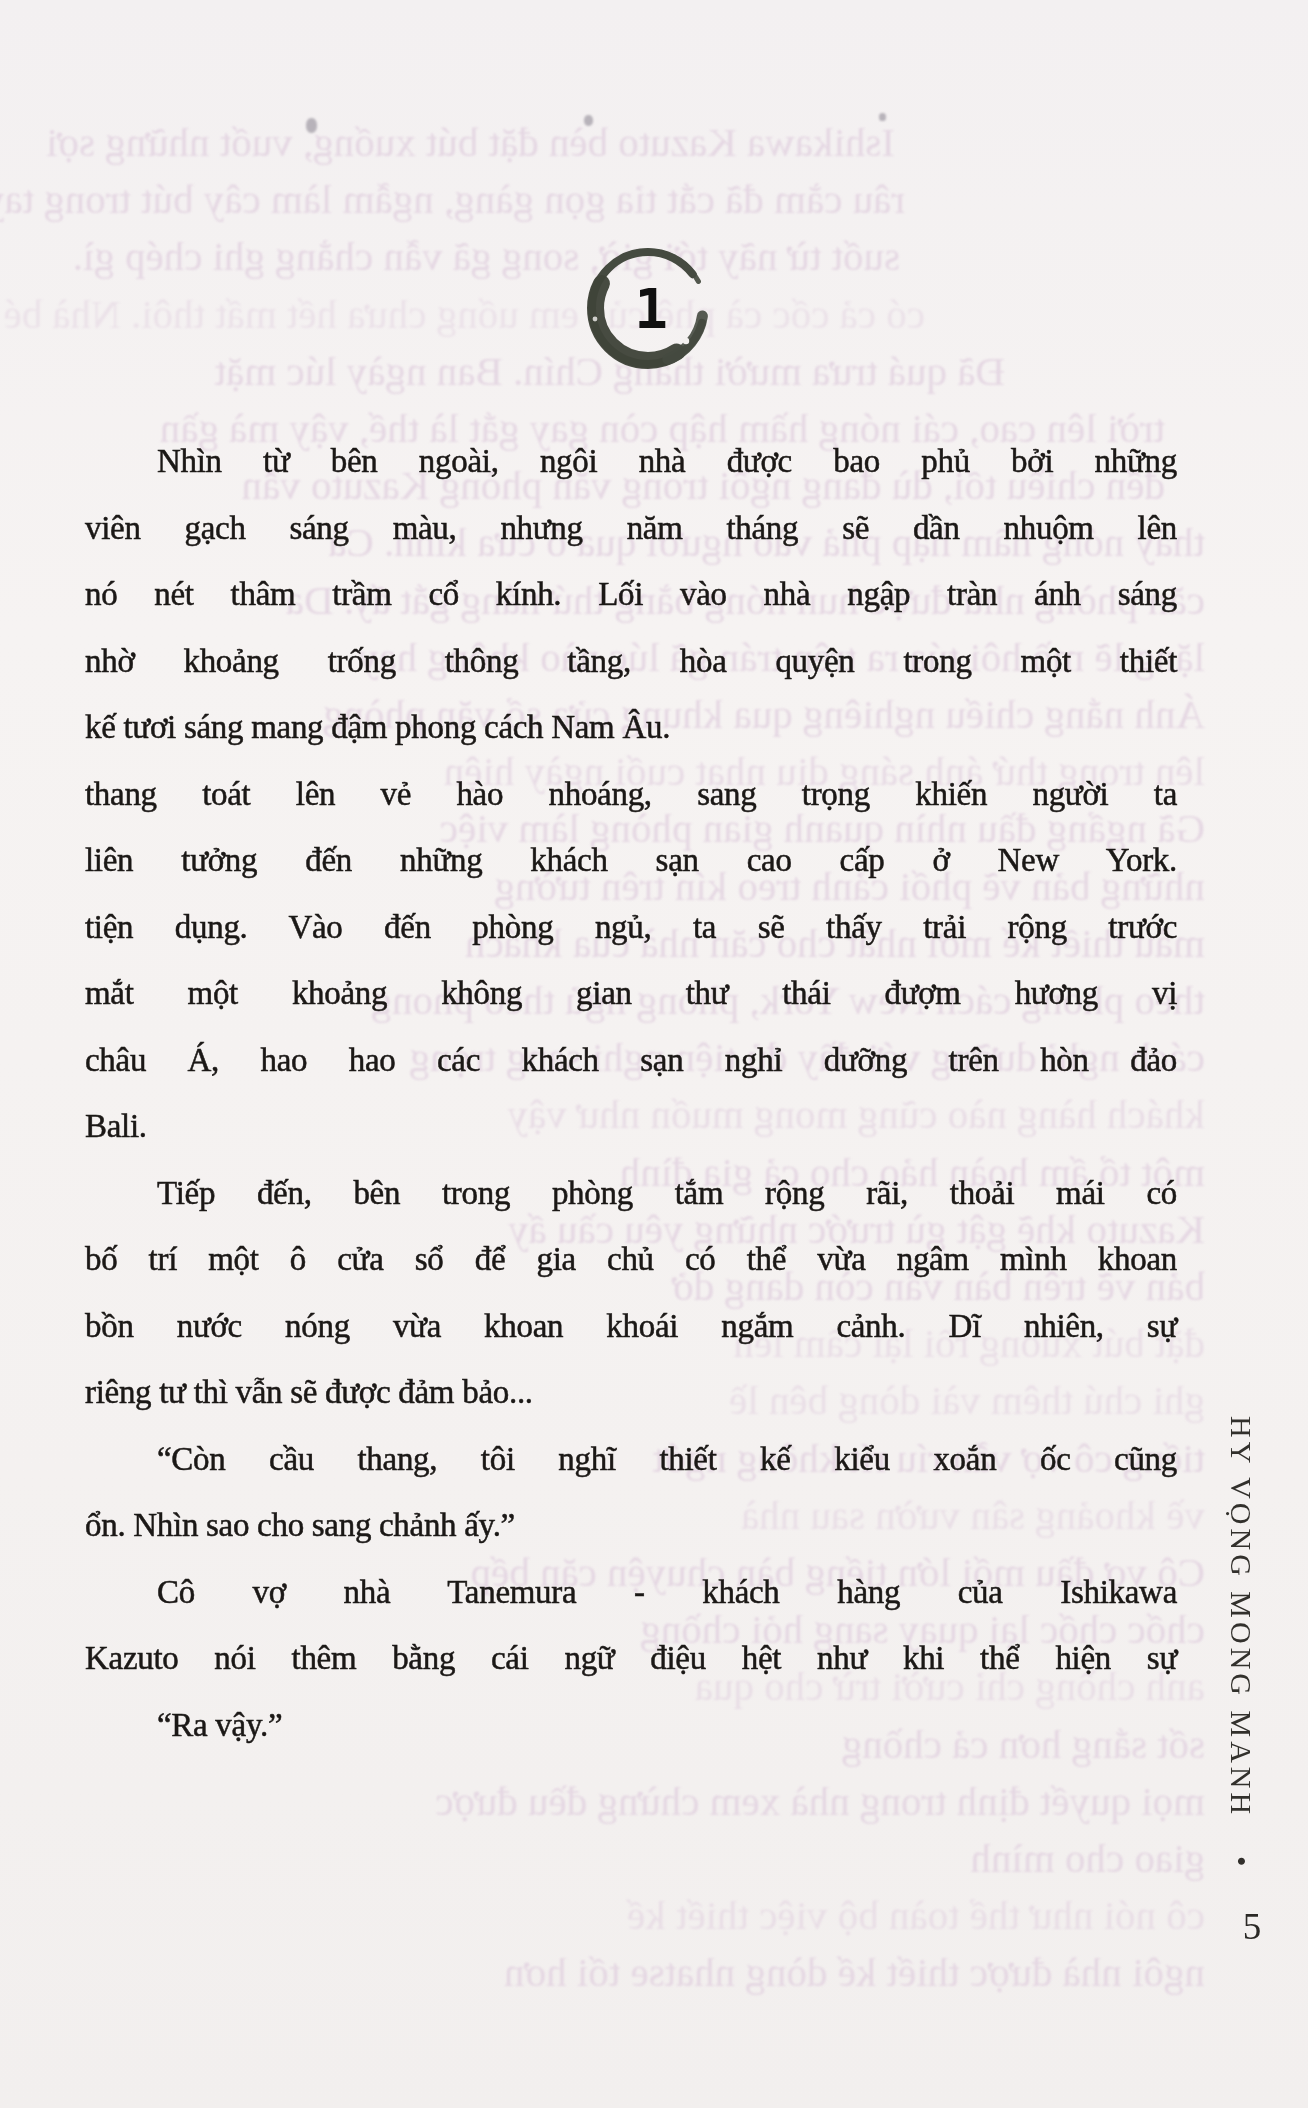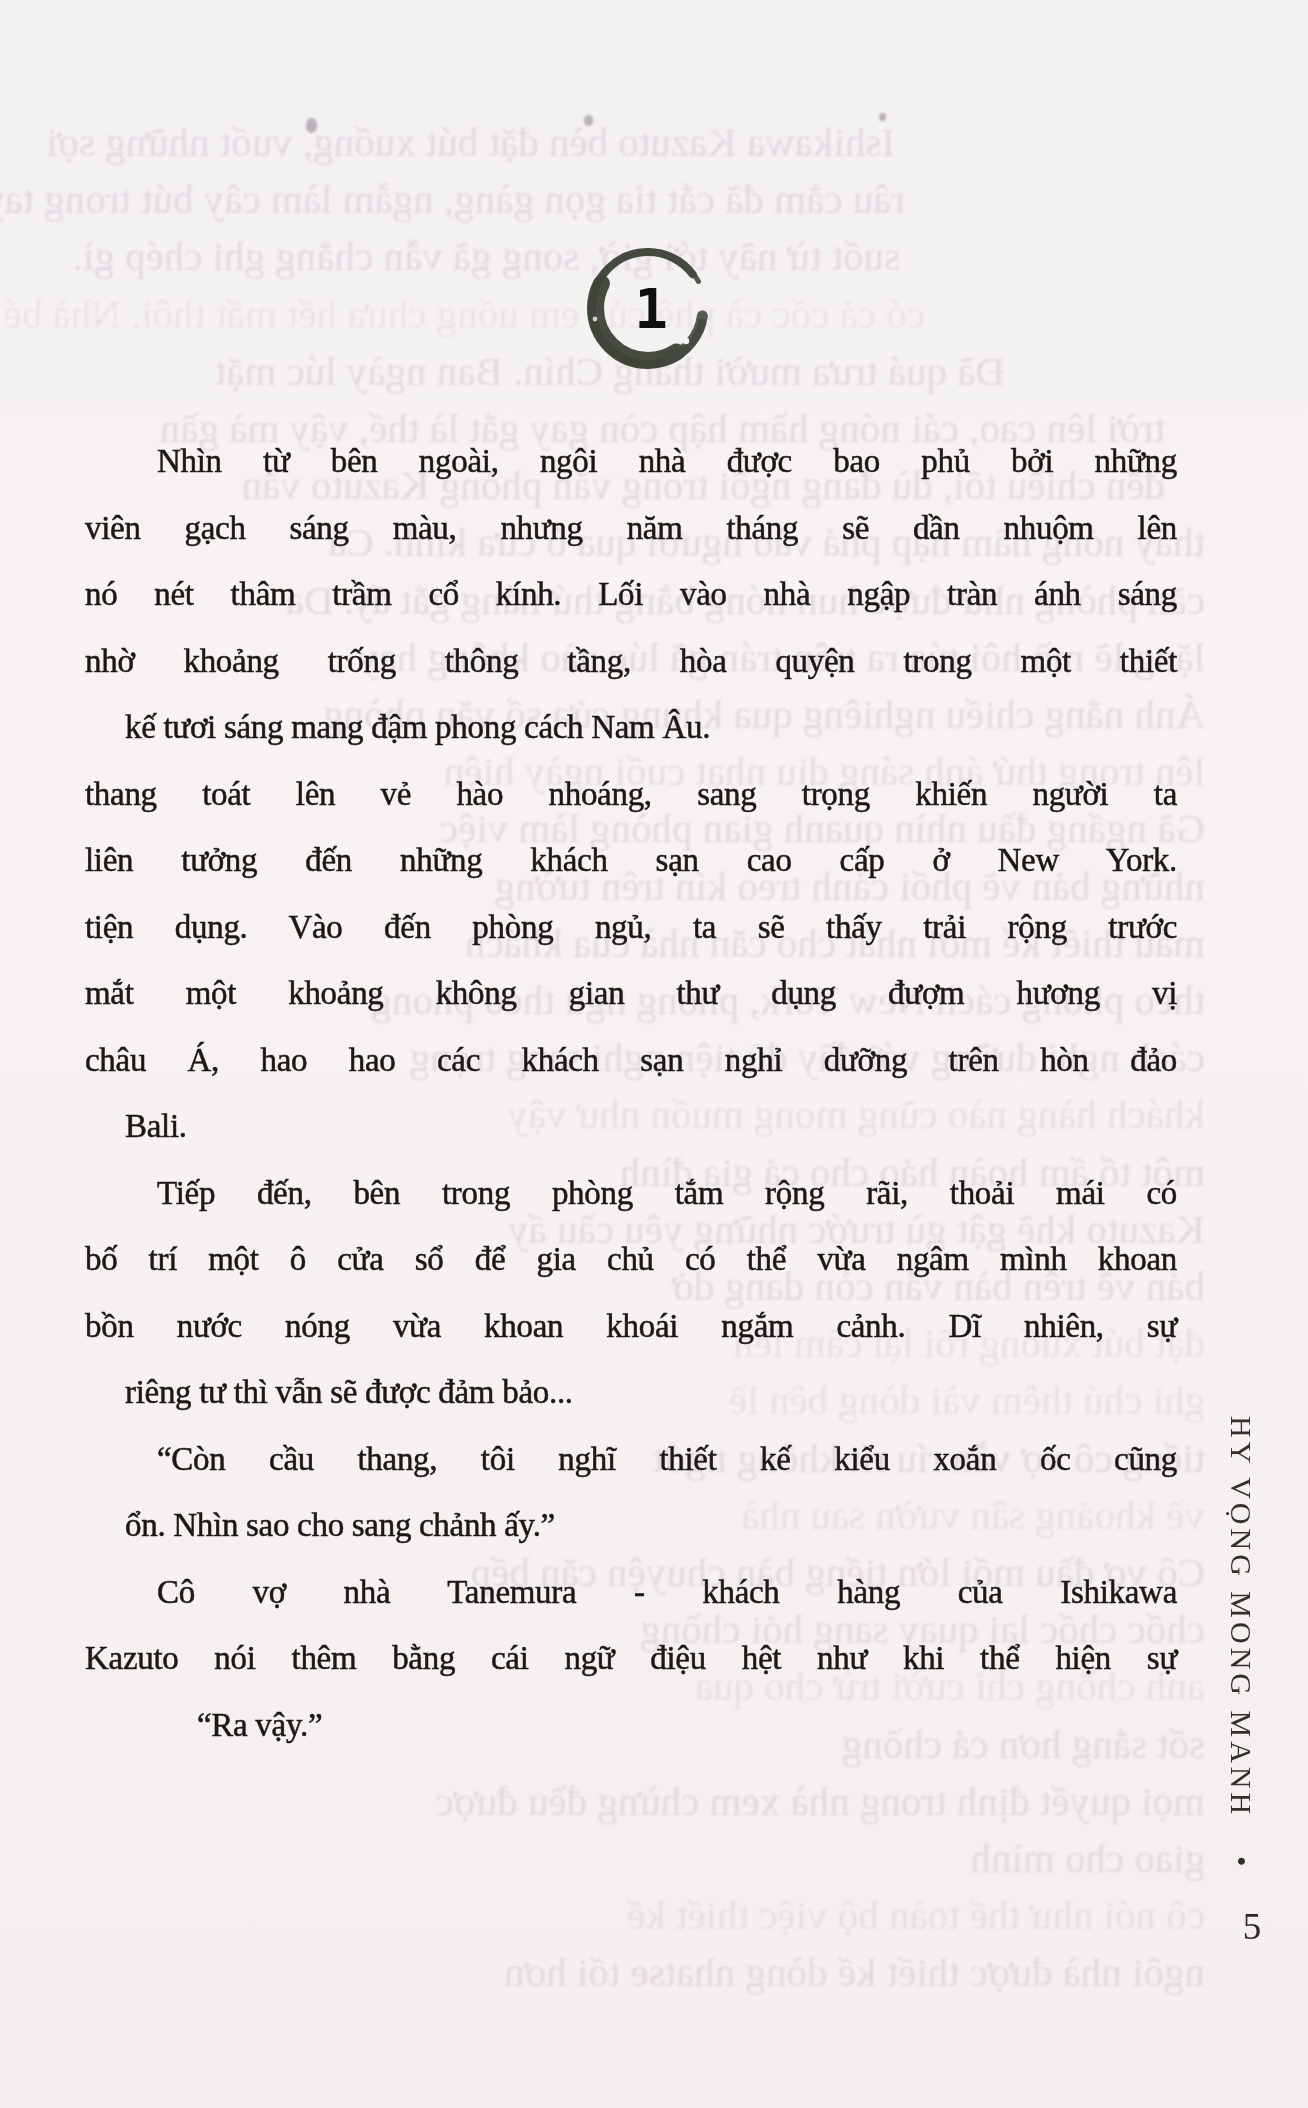--- a/index.html
+++ b/index.html
@@ -30,21 +30,21 @@
     font-family:"DejaVu Sans Mono",monospace; font-weight:bold; font-size:56px; color:#101010;
   }
 
   
   .body-text { position:absolute; left:85px; top:428px; width:1092px; color:#1b1816; }
   .bline {
     height:66.5px; line-height:66.5px; font-size:33px;
     text-align:justify; text-align-last:justify; text-justify:inter-word;
     -webkit-text-stroke:0.5px #1b1816; letter-spacing:-0.3px;
   }
-  .bline.last { text-align-last:left;margin-left:40px; }
+  .bline.last { text-align-last:left; }
   .bline.indent { text-indent:72px; }
 
   
   .running-title {
     position:absolute; left:1224px; top:1416px; height:520px;
     writing-mode:vertical-rl; text-orientation:mixed;
     font-size:30px; letter-spacing:4px; color:#32302c; white-space:nowrap;
   }
   .running-sep { display:inline-block; margin-top:26px; letter-spacing:0; }
   .page-number {
@@ -114,21 +114,21 @@
 
   <div class="body-text" id="body-text">
       <div class="bline indent">Nhìn từ bên ngoài, ngôi nhà được bao phủ bởi những</div>
       <div class="bline">viên gạch sáng màu, nhưng năm tháng sẽ dần nhuộm lên</div>
       <div class="bline">nó nét thâm trầm cổ kính. Lối vào nhà ngập tràn ánh sáng</div>
       <div class="bline">nhờ khoảng trống thông tầng, hòa quyện trong một thiết</div>
       <div class="bline last">kế tươi sáng mang đậm phong cách Nam Âu.</div>
       <div class="bline">thang toát lên vẻ hào nhoáng, sang trọng khiến người ta</div>
       <div class="bline">liên tưởng đến những khách sạn cao cấp ở New York.</div>
       <div class="bline">tiện dụng. Vào đến phòng ngủ, ta sẽ thấy trải rộng trước</div>
-      <div class="bline">mắt một khoảng không gian thư dụng đượm hương vị</div>
+      <div class="bline">mắt một khoảng không gian thư thái đượm hương vị</div>
       <div class="bline">châu Á, hao hao các khách sạn nghỉ dưỡng trên hòn đảo</div>
       <div class="bline last">Bali.</div>
       <div class="bline indent">Tiếp đến, bên trong phòng tắm rộng rãi, thoải mái có</div>
       <div class="bline">bố trí một ô cửa sổ để gia chủ có thể vừa ngâm mình khoan</div>
       <div class="bline">bồn nước nóng vừa khoan khoái ngắm cảnh. Dĩ nhiên, sự</div>
       <div class="bline last">riêng tư thì vẫn sẽ được đảm bảo...</div>
       <div class="bline indent">“Còn cầu thang, tôi nghĩ thiết kế kiểu xoắn ốc cũng</div>
       <div class="bline last">ổn. Nhìn sao cho sang chảnh ấy.”</div>
       <div class="bline indent">Cô vợ nhà Tanemura - khách hàng của Ishikawa</div>
       <div class="bline">Kazuto nói thêm bằng cái ngữ điệu hệt như khi thể hiện sự</div>

